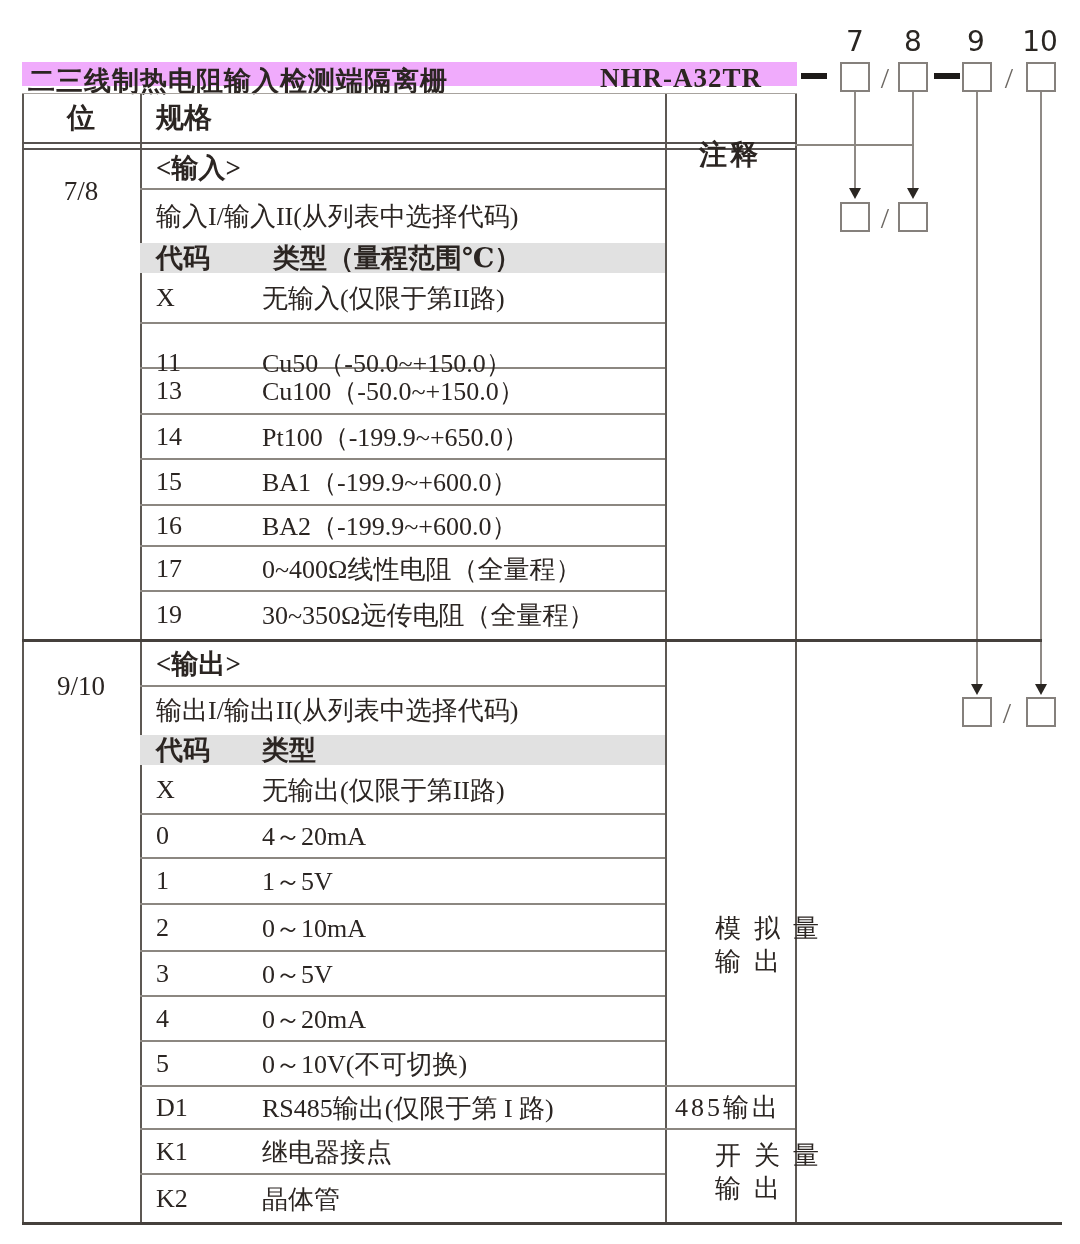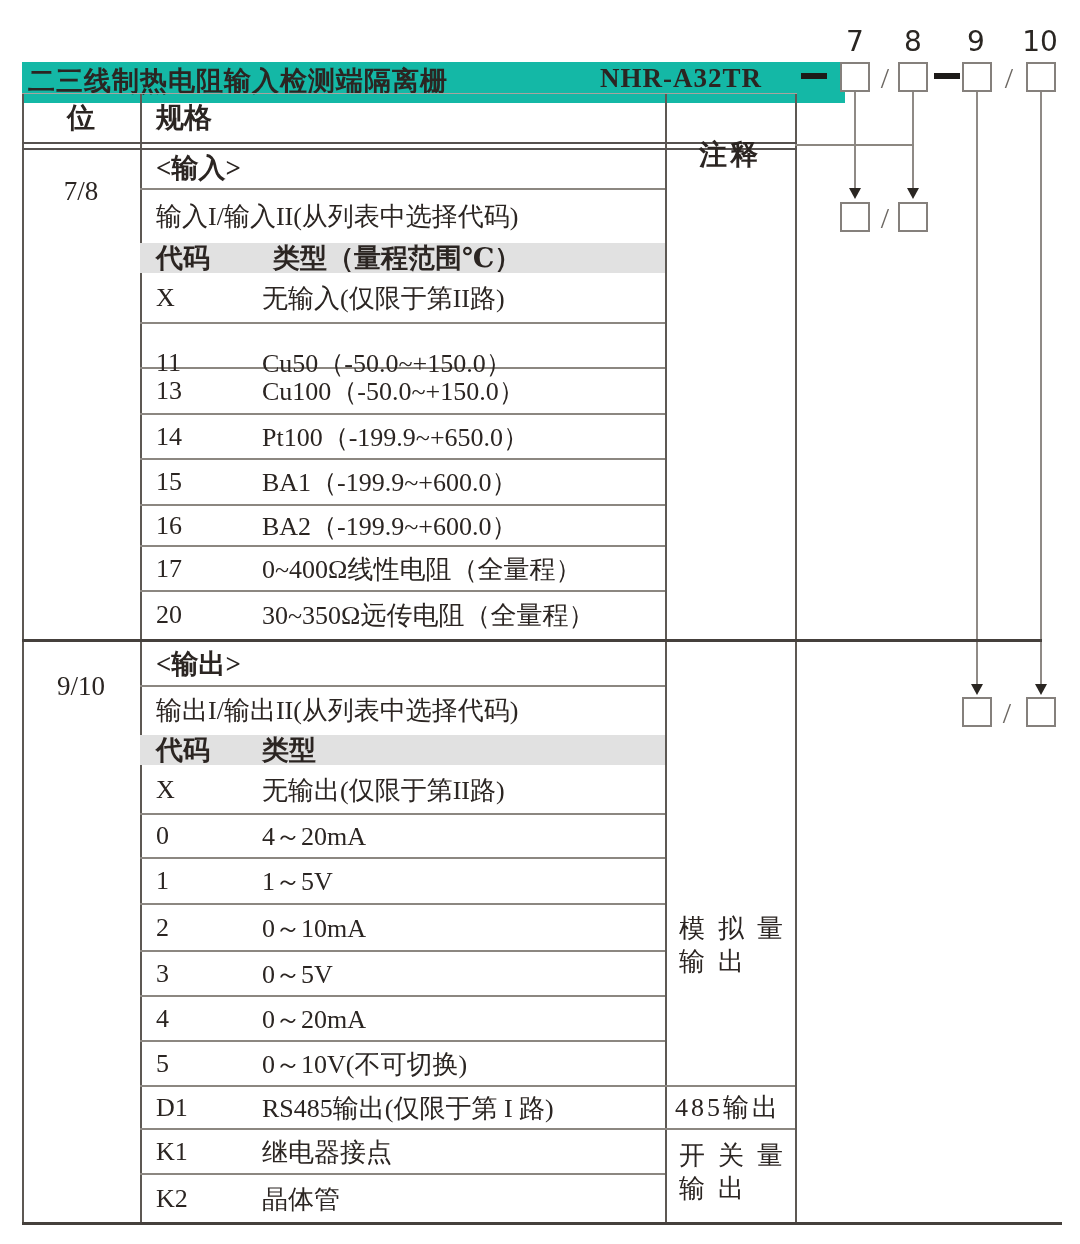--- a/index.html
+++ b/index.html
@@ -6,38 +6,38 @@
   .page{
     position:relative;width:1080px;height:1244px;background:#ffffff;overflow:hidden;
     font-family:"Liberation Serif","DejaVu Serif",serif;color:#2b2522;
   }
   
   .hl{position:absolute;height:2px;background:#8c8781;}
   .hl.dark{background:#45403c;height:3px;}
   .hl.hdr{background:#575250;height:2px;}
   .vl{position:absolute;width:2px;background:#5d5853;}
   
-  .band{position:absolute;left:22px;top:62px;width:775px;height:41px;background:#14b8a6;padding-left:48px;}
+  .band{position:absolute;left:22px;top:62px;width:775px;height:24px;background:#f0abfc;}
   .title{position:absolute;left:6px;top:1px;font-size:27px;font-weight:bold;letter-spacing:1px;white-space:nowrap;}
   .model{position:absolute;left:578px;top:1px;font-size:27px;font-weight:bold;letter-spacing:1px;white-space:nowrap;}
   
   .cellhdr{position:absolute;display:flex;align-items:center;font-size:28px;font-weight:bold;}
   .center{justify-content:center;}
   
   .row{position:absolute;left:140px;width:525px;}
   .row .code{position:absolute;left:16px;top:50%;transform:translateY(-50%);font-size:26px;white-space:nowrap;}
   .row .lbl{position:absolute;left:122px;top:50%;transform:translateY(-50%);font-size:26px;white-space:nowrap;}
   .row .solo{position:absolute;left:16px;top:50%;transform:translateY(-50%);font-size:26px;white-space:nowrap;}
   .row.bold .solo,.row.bold .code,.row.bold .lbl{font-weight:bold;font-size:27px;}
   .codeband{position:absolute;left:140px;width:525px;height:30px;background:#e1e1e1;}
   .codeband .code{font-weight:bold;}
   .codeband .lbl{font-weight:bold;}
   .poslbl{position:absolute;left:22px;width:118px;display:flex;align-items:center;justify-content:center;font-size:27px;margin-top:22px;}
   
-  .note{position:absolute;left:665px;width:130px;font-size:26px;}
+  .note{position:absolute;left:665px;width:130px;font-size:26px;padding-left:36px;}
   .note .nline{display:block;padding-left:14px;letter-spacing:13px;line-height:33px;white-space:nowrap;}
   .note.single{display:flex;align-items:center;padding-left:10px;letter-spacing:3px;}
   
   .digit{position:absolute;width:36px;text-align:center;font-family:"DejaVu Sans","Liberation Sans",sans-serif;font-size:28px;color:#2a2622;}
   .obox{position:absolute;width:26px;height:26px;border:2px solid #85807c;background:#ffffff;}
   .slash{position:absolute;font-size:30px;color:#6b6661;width:22px;text-align:center;}
   .dash{position:absolute;height:6px;background:#1d1a18;}
   .drop{position:absolute;width:2px;background:#8f8a86;}
   .ahead{position:absolute;width:0;height:0;border-left:6px solid transparent;border-right:6px solid transparent;border-top:11px solid #2a2622;}
 </style>
@@ -155,21 +155,21 @@
   </div>
   <div class="row" style="top:506px;height:39px;">
     <span class="code">16</span>
     <span class="lbl">BA2（-199.9~+600.0）</span>
   </div>
   <div class="row" style="top:547px;height:43px;">
     <span class="code">17</span>
     <span class="lbl">0~400Ω线性电阻（全量程）</span>
   </div>
   <div class="row" style="top:592px;height:46px;">
-    <span class="code">20</span>
+    <span class="code">19</span>
     <span class="lbl">30~350Ω远传电阻（全量程）</span>
   </div>
 
   <div class="row bold" style="top:642px;height:43px;">
     <span class="solo">&lt;输出&gt;</span>
   </div>
   <div class="row" style="top:687px;height:46px;">
     <span class="solo">输出I/输出II(从列表中选择代码)</span>
   </div>
   <div class="codeband" style="top:735px;">

